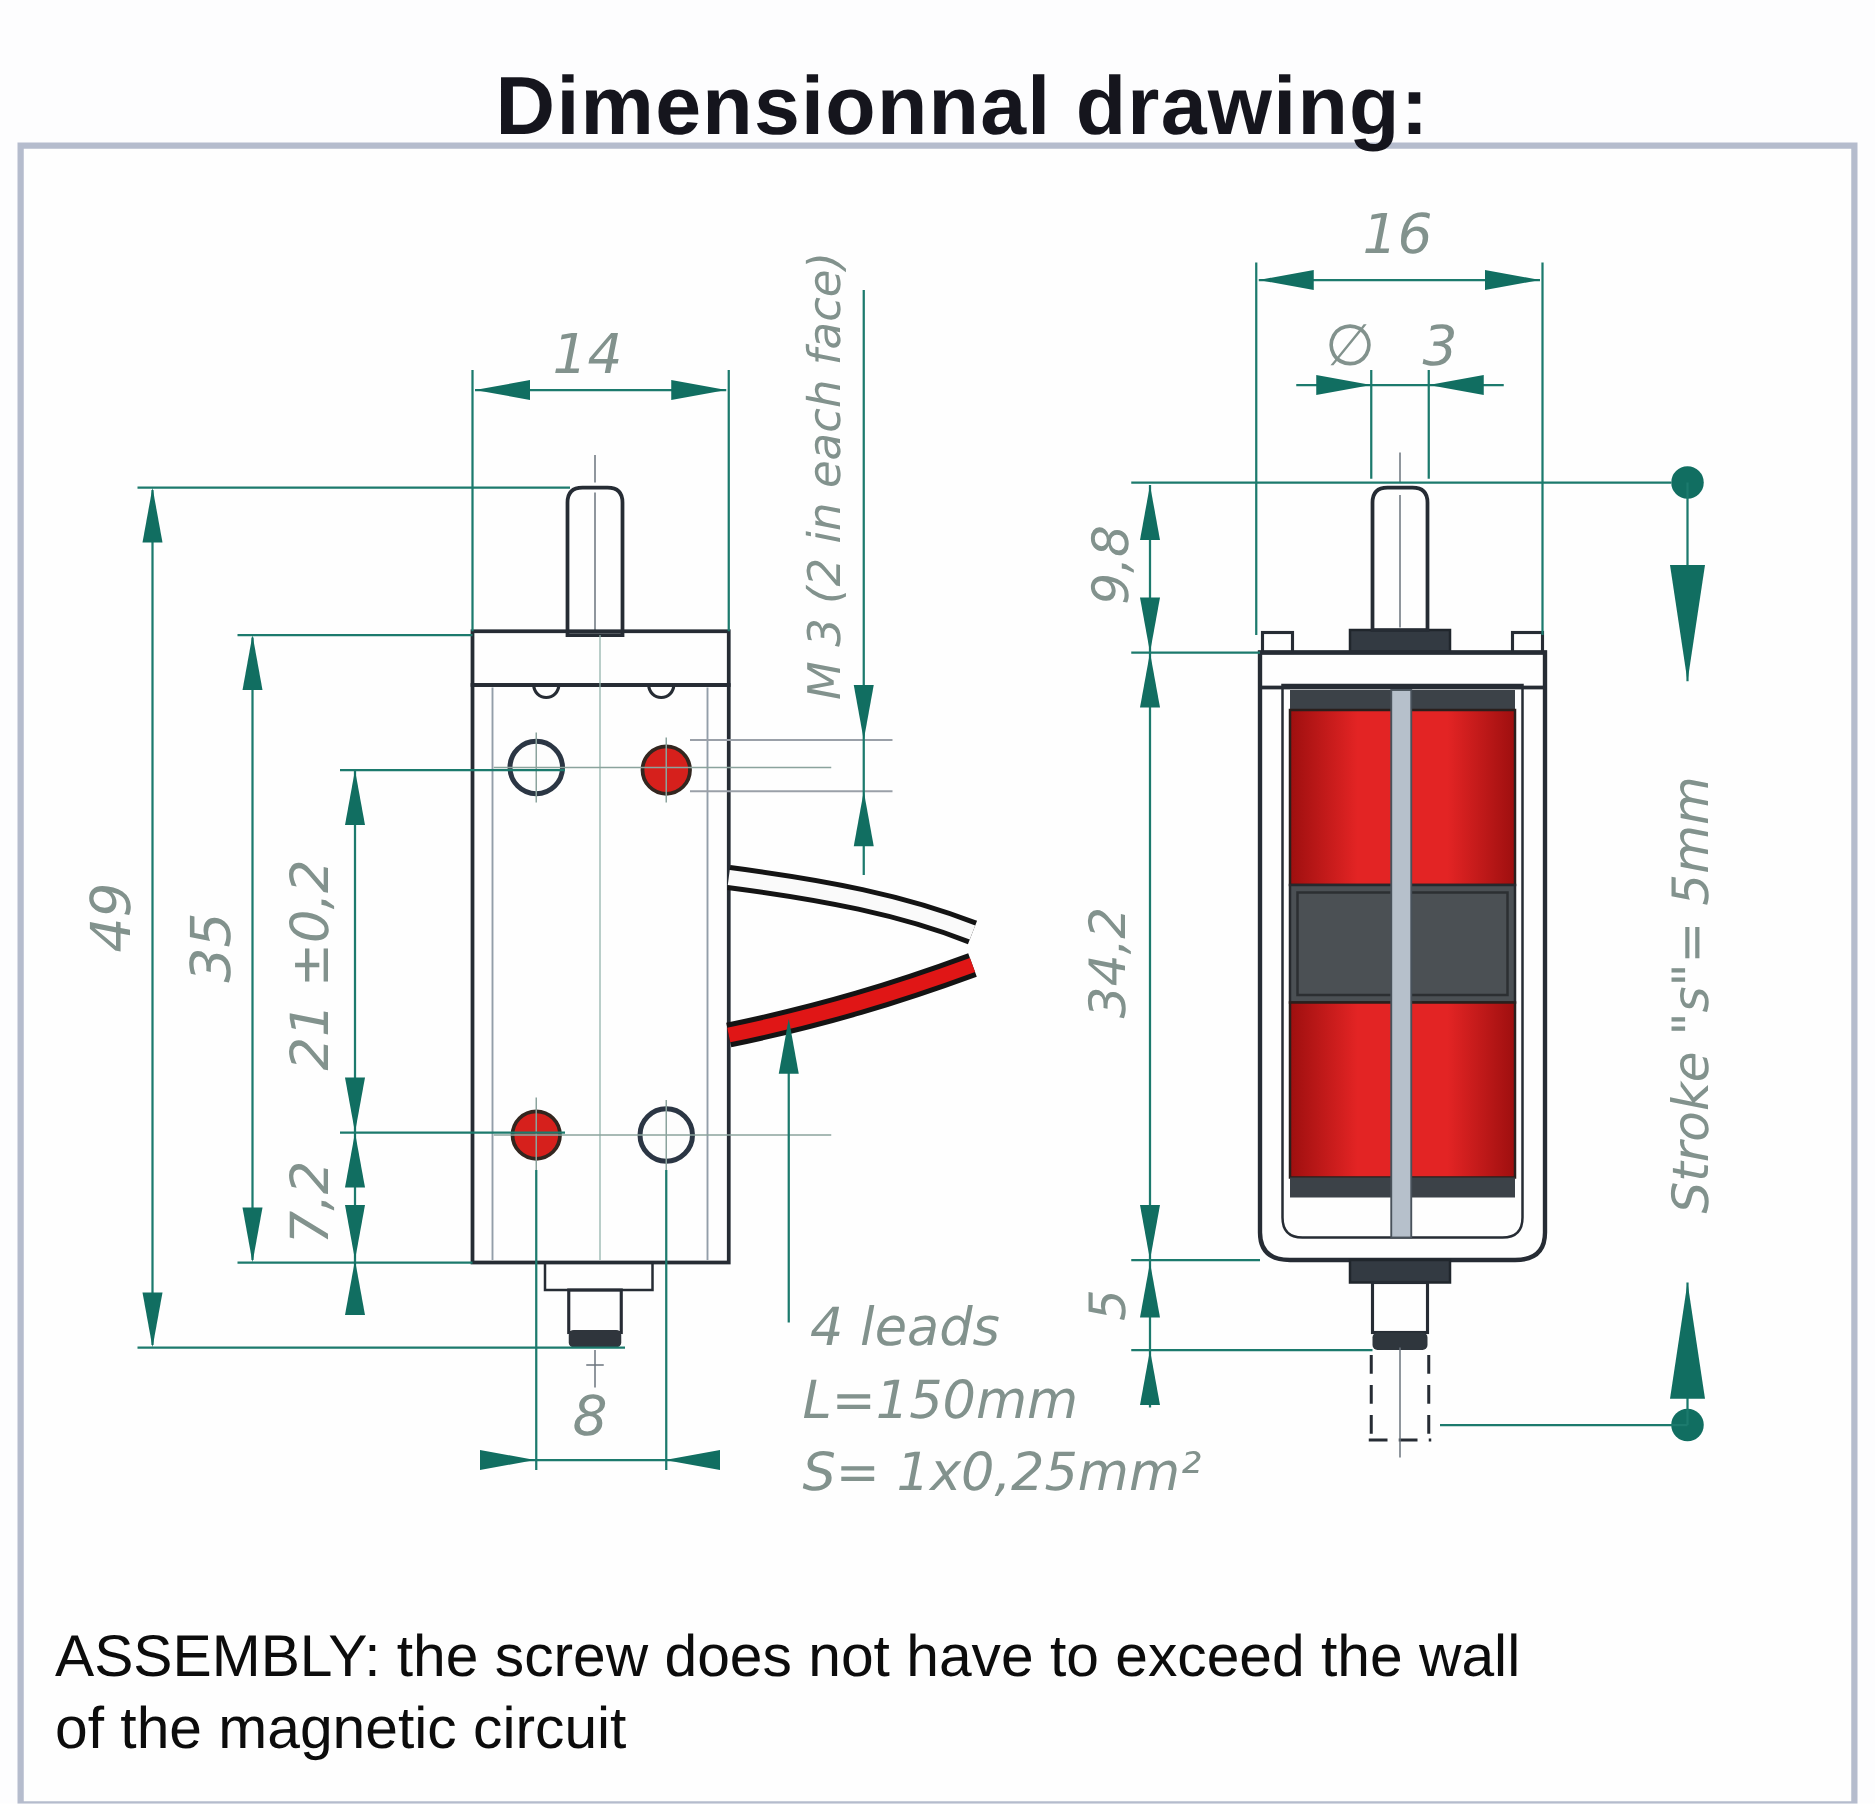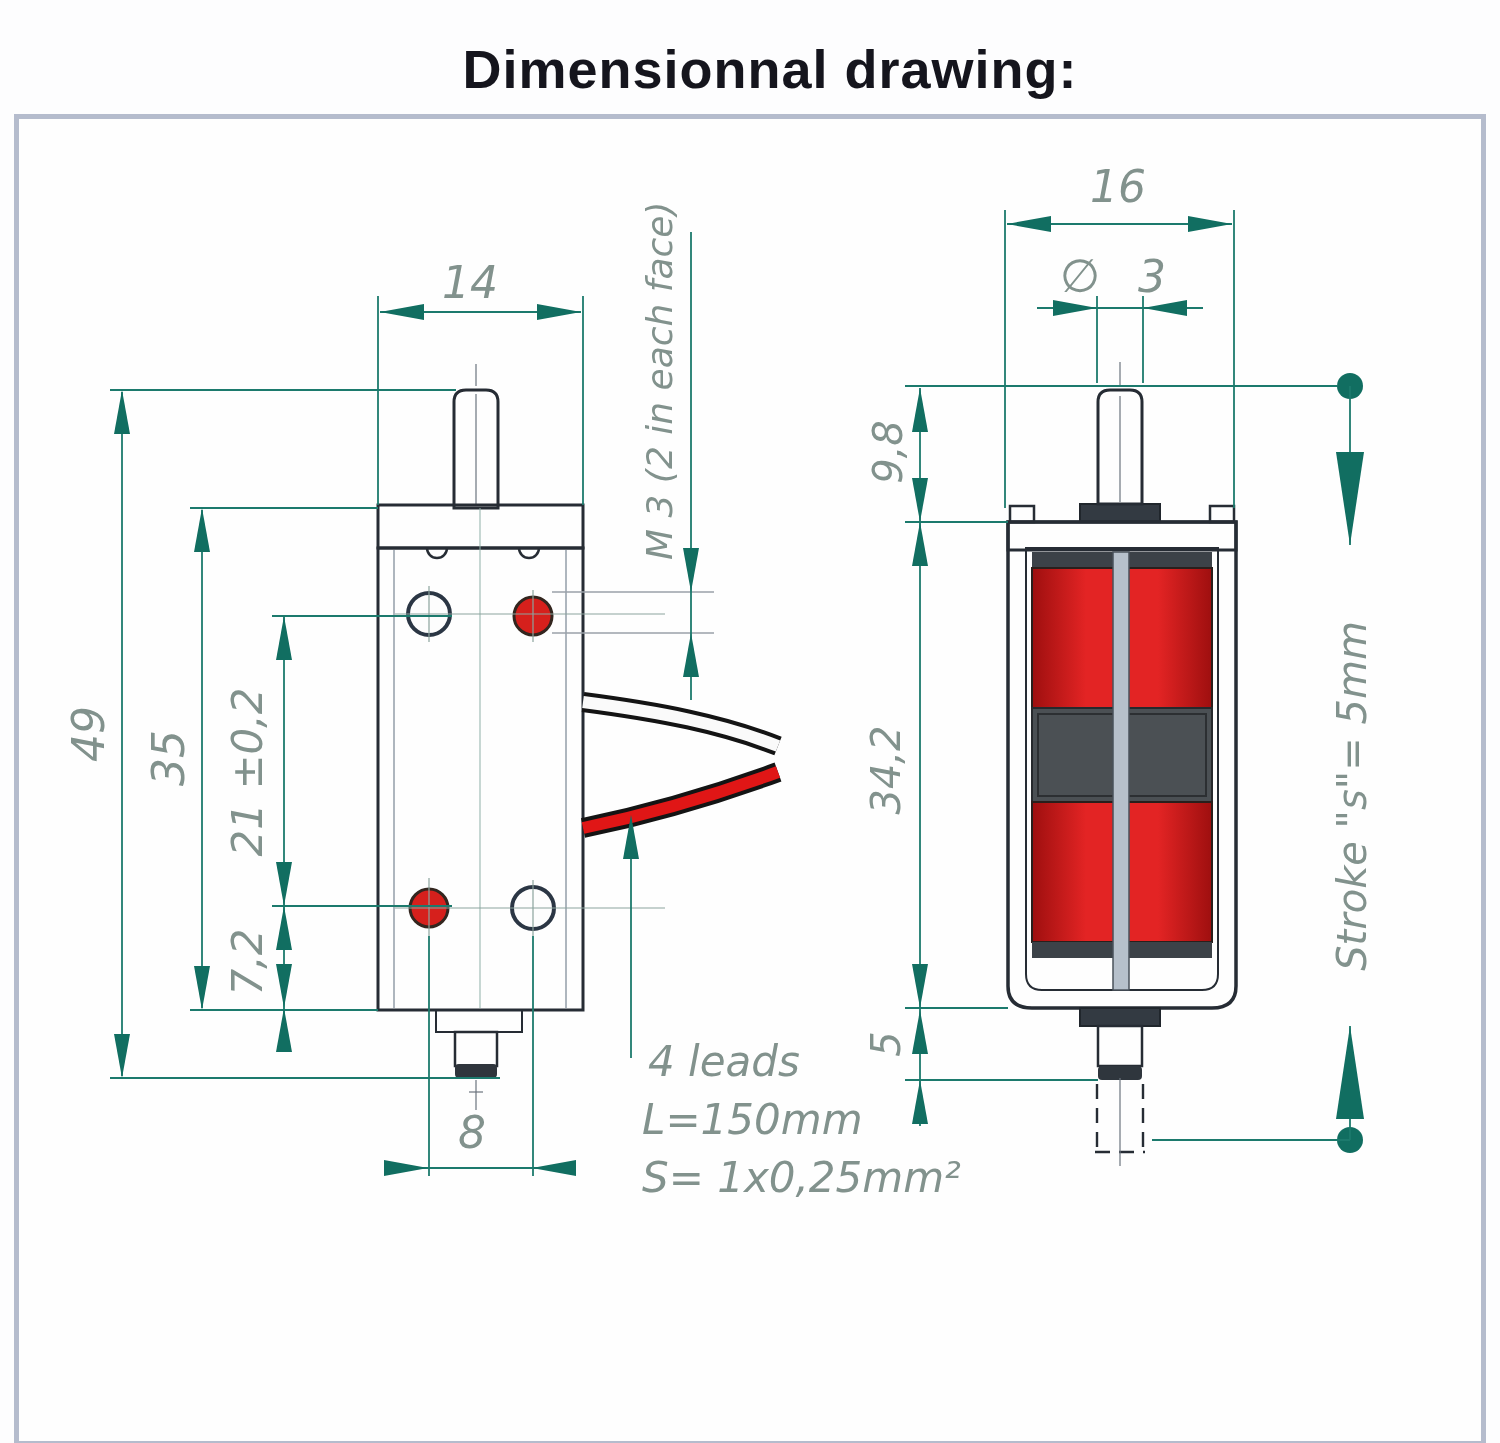--- a/index.html
+++ b/index.html
@@ -1,19 +1,19 @@
 <!DOCTYPE html>
 <html><head>
 <meta charset="utf-8">
 <style>
   html,body{margin:0;padding:0;background:#ffffff;}
   #page{position:relative;width:1500px;height:1443px;background:#fdfdfe;overflow:hidden;
         font-family:"Liberation Sans",sans-serif;}
   #title{position:absolute;top:2px;left:0;width:100%;text-align:center;padding-left:40px;
-         box-sizing:border-box;font-size:54px;font-weight:700;color:#15151d;letter-spacing:1px;}
+         box-sizing:border-box;font-size:66px;font-weight:700;color:#15151d;letter-spacing:1px;}
   #frame{position:absolute;left:14px;top:114px;width:1462px;height:1322px;
          border:5px solid #b5bccd;background:#fefefe;}
   #footer{position:absolute;left:44px;top:1296px;width:1340px;font-size:47px;color:#0c0c0c;line-height:1.22;}
   svg{position:absolute;left:0;top:0;}
   .dim{stroke:#1c7a6d;stroke-width:1.8;fill:none}
   .thin{stroke:#8ba39d;stroke-width:1.2;fill:none}
   .gray{stroke:#9aa0a8;stroke-width:1.6;fill:none}
   .ah{fill:#116e61;stroke:none}
   .out{stroke:#262c34;fill:none}
   .cl{stroke:#6a737d;stroke-width:1.2;fill:none}
@@ -233,13 +233,17 @@
       <circle cx="1350" cy="1140" r="13" fill="#116e61"></circle>
       <line x1="1350" y1="386" x2="1350" y2="545" class="dim"></line>
       <line x1="1350" y1="1026" x2="1350" y2="1140" class="dim"></line>
       <line x1="1152" y1="1140" x2="1350" y2="1140" class="dim"></line>
       <polygon class="ah" points="1350,545 1336,452 1364,452"></polygon>
       <polygon class="ah" points="1350,1026 1336,1119 1364,1119"></polygon>
       <text class="hw" font-size="40" text-anchor="middle" transform="translate(1366,796) rotate(-90)">Stroke "s"= 5mm</text>
     </g>
   </svg>
 
+  <div id="footer">
+    <span>ASSEMBLY: the screw does not have to exceed the wall</span><br>
+    <span>of the magnetic circuit</span>
+  </div>
 </div>
 
 </body></html>

